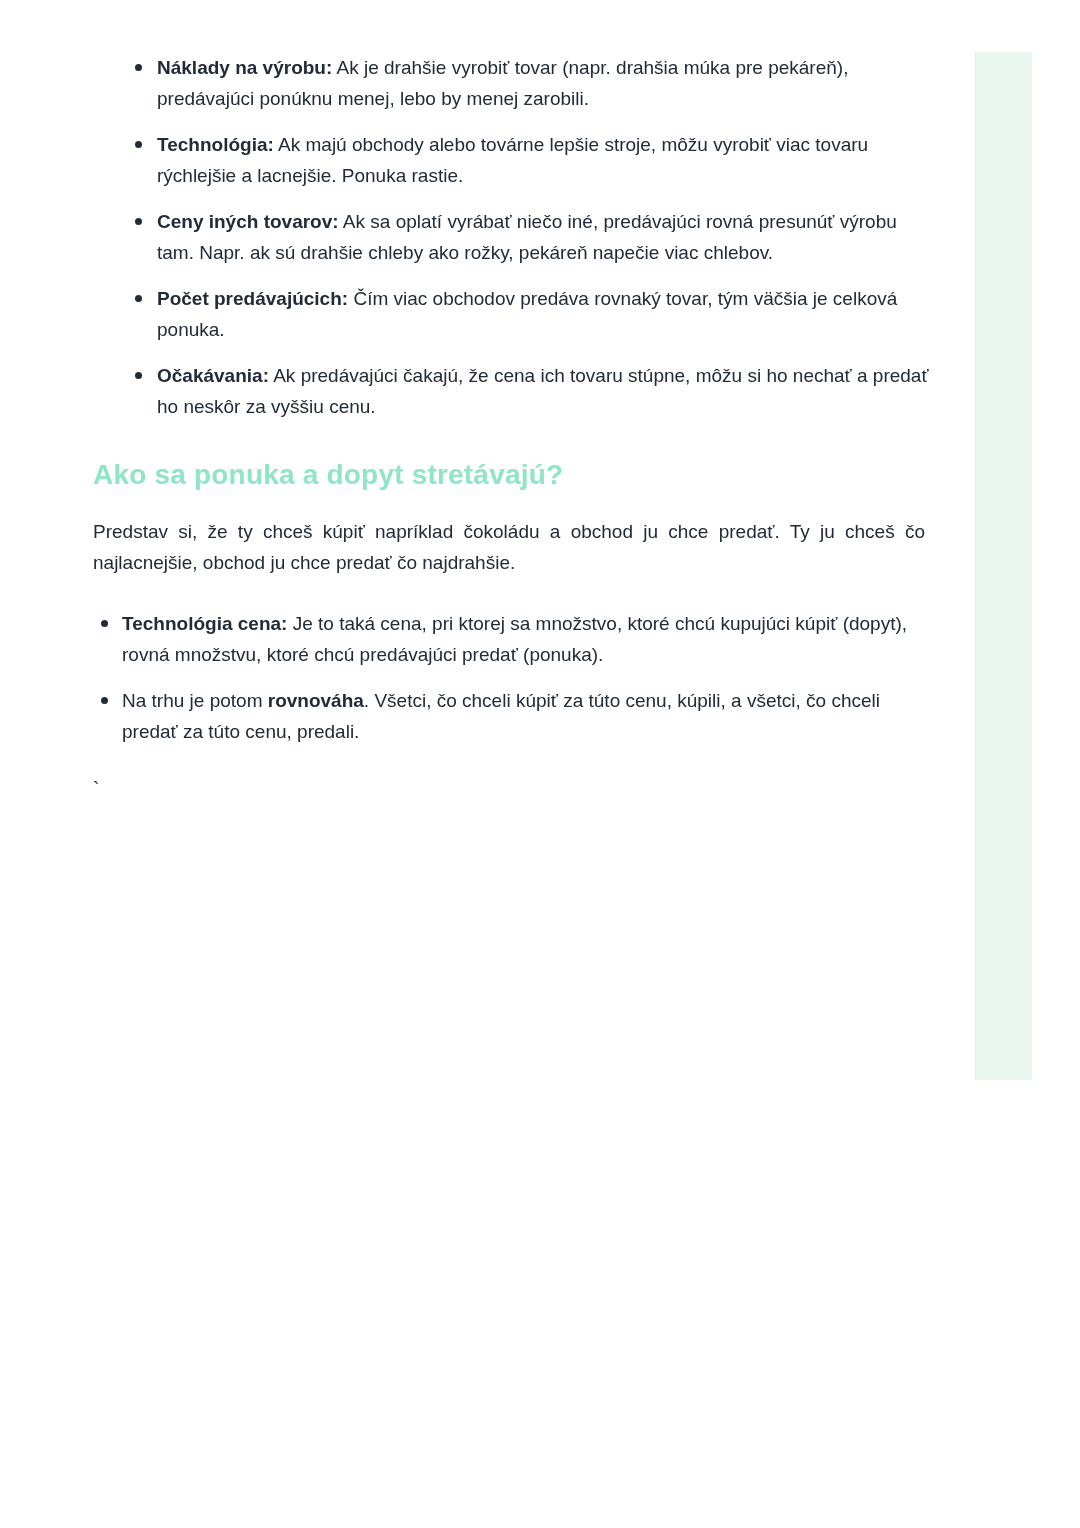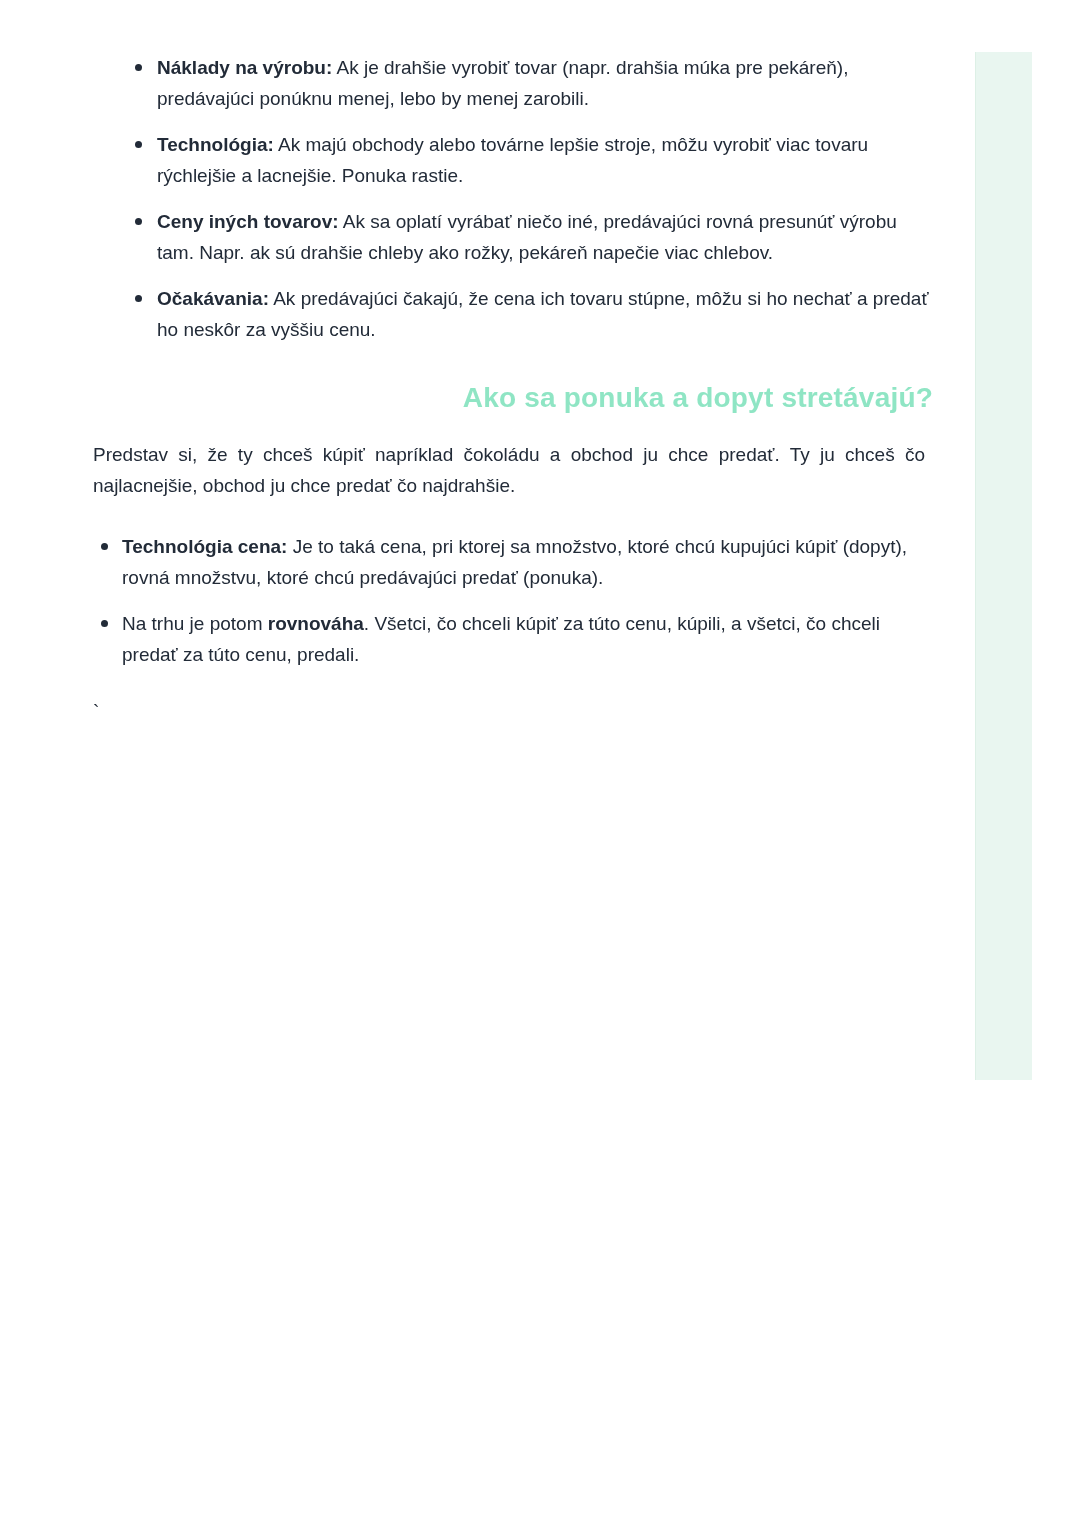--- a/index.html
+++ b/index.html
@@ -68,21 +68,20 @@
     background: #222b38;
   }
   .bold-lead { font-weight: bold; }
   h2.heading {
     margin: 34px 0 22px 0;
     font-size: 28px;
     line-height: 38px;
     font-weight: bold;
     color: #8fe5c4;
     letter-spacing: 0.2px;
-    text-align: right;
   }
   p.para {
     margin: 0 8px 30px 0;
     text-align: justify;
   }
   p.stray {
     margin: 26px 0 0 0;
     font-size: 19px;
     line-height: 31px;
   }
@@ -102,20 +101,21 @@
 <div class="page">
 
   <div class="stripe"></div>
 
   <main class="content">
 
     <ul class="bullets indent-lg">
       <li><span></span><span class="bold-lead">Náklady na výrobu:</span><span> Ak je drahšie vyrobiť tovar (napr. drahšia múka pre pekáreň), predávajúci ponúknu menej, lebo by menej zarobili.</span></li>
       <li><span></span><span class="bold-lead">Technológia:</span><span> Ak majú obchody alebo továrne lepšie stroje, môžu vyrobiť viac tovaru rýchlejšie a lacnejšie. Ponuka rastie.</span></li>
       <li><span></span><span class="bold-lead">Ceny iných tovarov:</span><span> Ak sa oplatí vyrábať niečo iné, predávajúci rovná presunúť výrobu tam. Napr. ak sú drahšie chleby ako rožky, pekáreň napečie viac chlebov.</span></li>
+      <li><span></span><span class="bold-lead">Počet predávajúcich:</span><span> Čím viac obchodov predáva rovnaký tovar, tým väčšia je celková ponuka.</span></li>
       <li><span></span><span class="bold-lead">Očakávania:</span><span> Ak predávajúci čakajú, že cena ich tovaru stúpne, môžu si ho nechať a predať ho neskôr za vyššiu cenu.</span></li>
     </ul>
 
     <h2 class="heading">Ako sa ponuka a dopyt stretávajú?</h2>
 
     <p class="para">Predstav si, že ty chceš kúpiť napríklad čokoládu a obchod ju chce predať. Ty ju chceš čo najlacnejšie, obchod ju chce predať čo najdrahšie.</p>
 
     <ul class="bullets indent-sm">
       <li><span></span><span class="bold-lead">Technológia cena:</span><span> Je to taká cena, pri ktorej sa množstvo, ktoré chcú kupujúci kúpiť (dopyt), rovná množstvu, ktoré chcú predávajúci predať (ponuka).</span></li>
       <li><span>Na trhu je potom </span><span class="bold-lead">rovnováha</span><span>. Všetci, čo chceli kúpiť za túto cenu, kúpili, a všetci, čo chceli predať za túto cenu, predali.</span></li>

